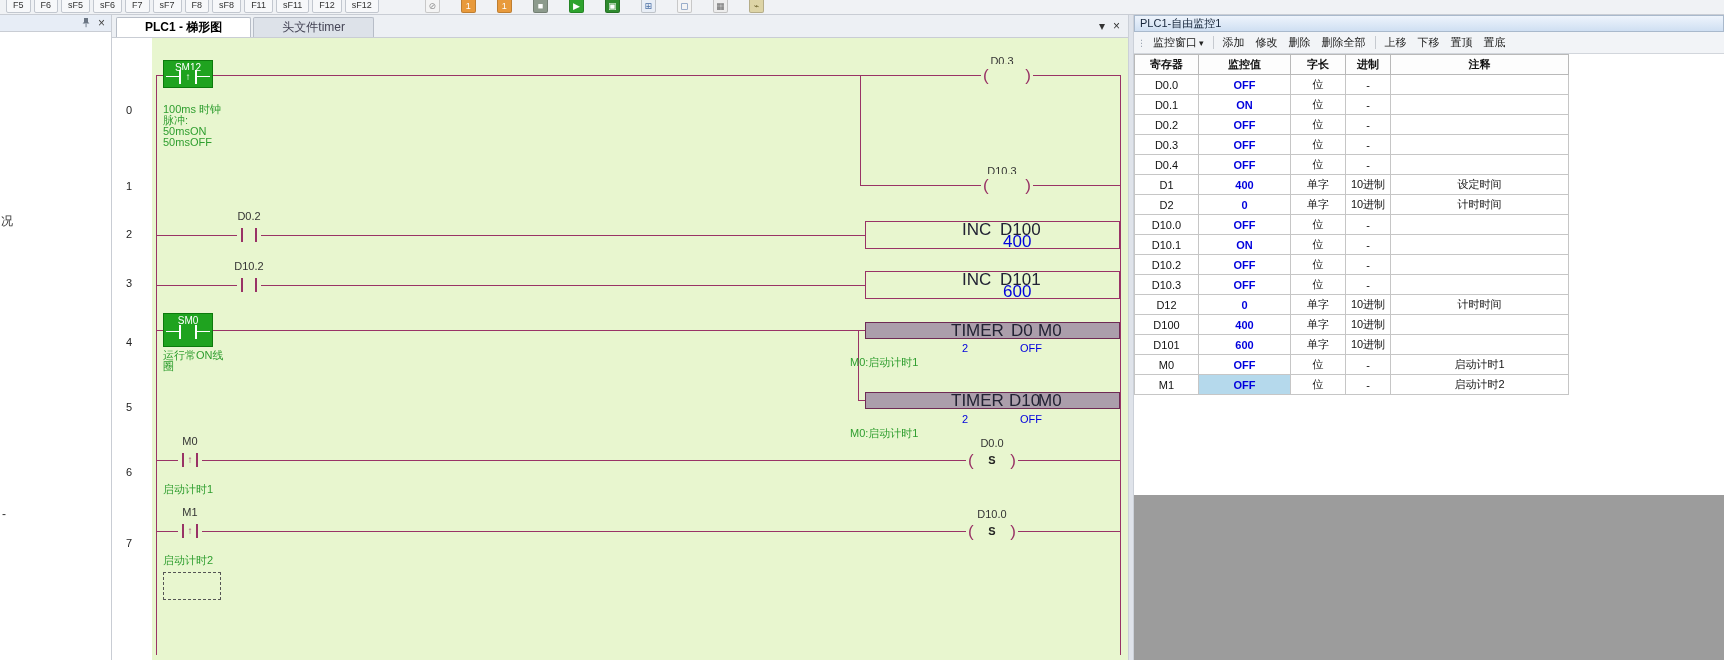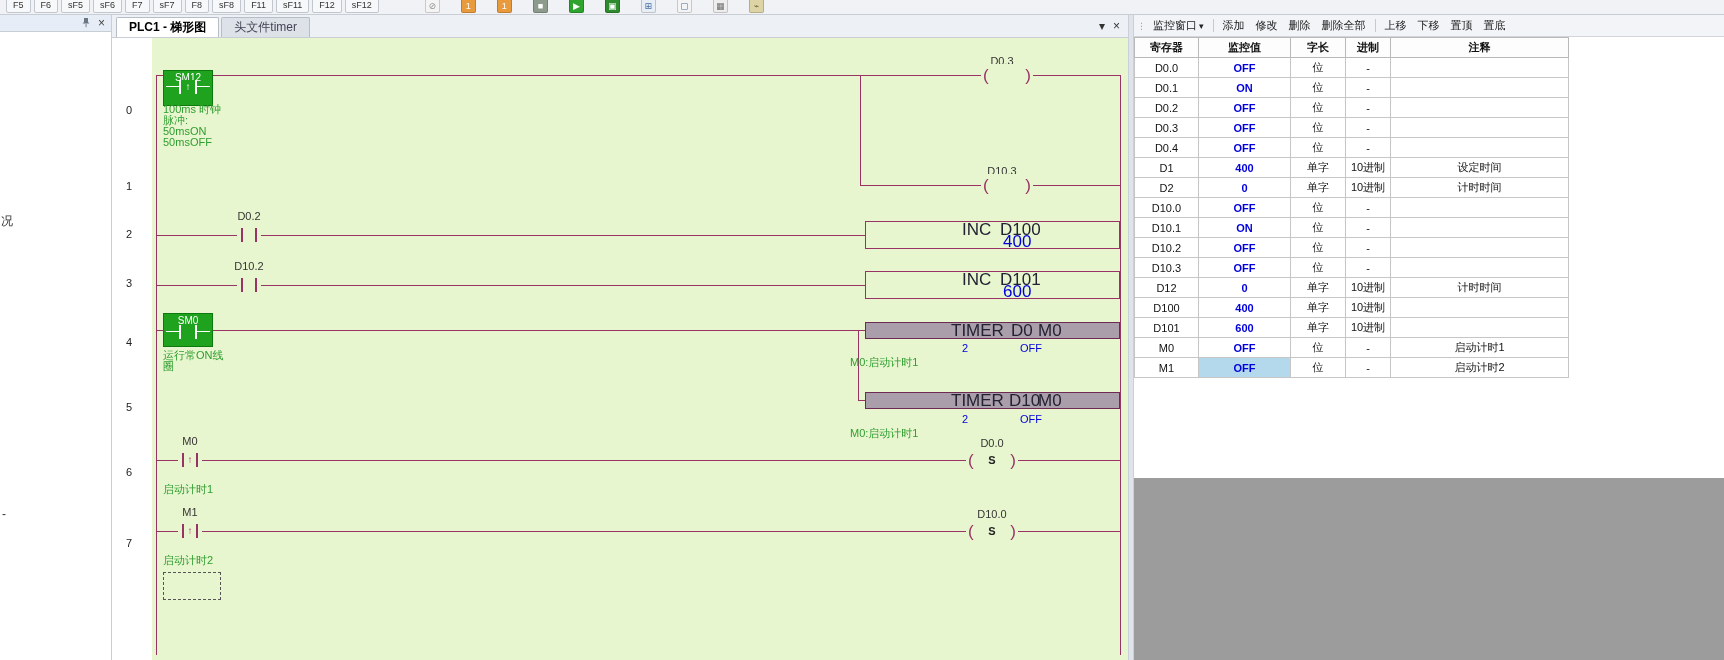--- a/index.html
+++ b/index.html
@@ -16,21 +16,21 @@
 
 .left-dock{position:absolute;left:0;top:15px;width:112px;bottom:0;background:#fff;border-right:1px solid #c9cdd4}
 .dock-header{height:17px;background:#e7edf6;border-bottom:1px solid #c9cdd4;display:flex;justify-content:flex-end;align-items:center;gap:7px;padding:0 6px}
 .dock-close{font-size:12px;color:#444;line-height:12px}
 .stray1{position:absolute;left:1px;top:198px;font-size:12px;color:#333}
 .stray2{position:absolute;left:2px;top:492px;font-size:12px;color:#333}
 
 
 .editor{position:absolute;left:112px;top:15px;width:1016px;bottom:0;display:flex;flex-direction:column;background:#fff}
 .tab-bar{height:23px;background:#edf0f4;border-bottom:1px solid #c9cdd4;display:flex;align-items:flex-end;padding:0 8px 0 4px;flex:0 0 23px}
-.tab{height:20px;line-height:18px;padding:0 12px;font-size:12px;background:#dde2e9;color:#445;border:1px solid #b7bdc7;border-bottom:none;border-radius:2px 2px 0 0;margin-right:2px;white-space:nowrap}
+.tab{height:20px;line-height:18px;padding:0 28px;font-size:12px;background:#dde2e9;color:#445;border:1px solid #b7bdc7;border-bottom:none;border-radius:2px 2px 0 0;margin-right:2px;white-space:nowrap}
 .tab.active{background:#fff;color:#000;font-weight:bold}
 .tab-spacer{flex:1}
 .tab-drop,.tab-close{font-size:12px;color:#333;margin-left:8px;align-self:center}
 .ladder-wrap{position:relative;flex:1;overflow:hidden;background:#fff}
 .gutter{position:absolute;left:0;top:0;width:40px;height:100%;background:#fff}
 .rnum{position:absolute;left:0;width:34px;text-align:center;font-size:11px;color:#222;line-height:14px}
 .canvas{position:absolute;left:40px;top:0;right:0;height:100%;background:#e8f6cf}
 
 
 .hl{position:absolute;height:1px;background:#993366}
@@ -146,21 +146,21 @@
         <span class="rnum" style="top:498px">7</span>
       </div>
       <div class="canvas">
 
         <div class="vl" style="left:4px;top:37px;height:580px"></div>
         <div class="vl" style="left:968px;top:37px;height:580px"></div>
 
         <div class="hl" style="left:4px;top:37px;width:964px"></div>
         <div class="vl" style="left:708px;top:37px;height:110px"></div>
         <div class="hl" style="left:708px;top:147px;width:260px"></div>
-        <div class="gbox" style="left:11px;top:32px;height:36px">
+        <div class="gbox" style="left:11px;top:22px;height:28px">
           <span class="glabel">SM12</span>
           <span class="gsym" style="top:9px">
             <i class="wline"></i>
               <i class="wmask"></i>
               <i class="gbar l"></i>
               <i class="gbar r"></i>
             <i class="garr">↑</i>
           </span>
         </div>
         <div class="gcomment" style="left:11px;top:66px;width:74px">100ms 时钟
@@ -266,20 +266,21 @@
         </div>
 
         <div class="cursor-rect" style="left:11px;top:534px;width:58px;height:28px"></div>
       </div>
     </div>
   </div>
 
   <div class="splitter"></div>
 
   <div class="right-panel">
+    <div class="panel-title">PLC1-自由监控1</div>
     <div class="panel-toolbar">
       <span class="grip">⋮</span>
       <button class="ptb-btn">
           <span>监控窗口</span>
           <span class="dd">▾</span>
         </button>
       <span class="ptb-sep"></span>
       <button class="ptb-btn">添加</button>
       <button class="ptb-btn">修改</button>
       <button class="ptb-btn">删除</button>

